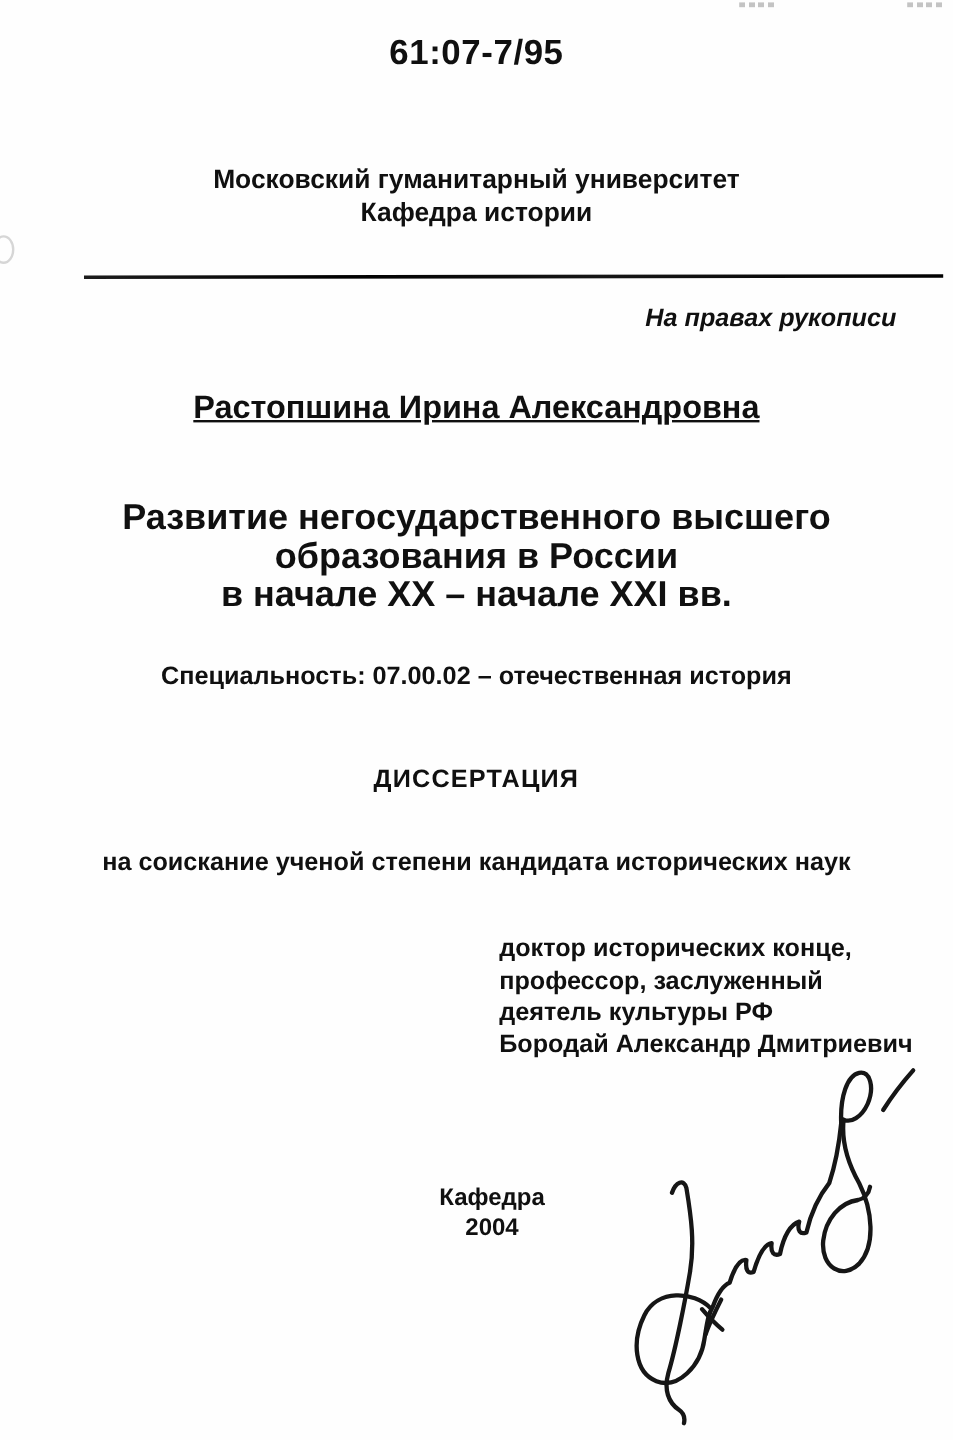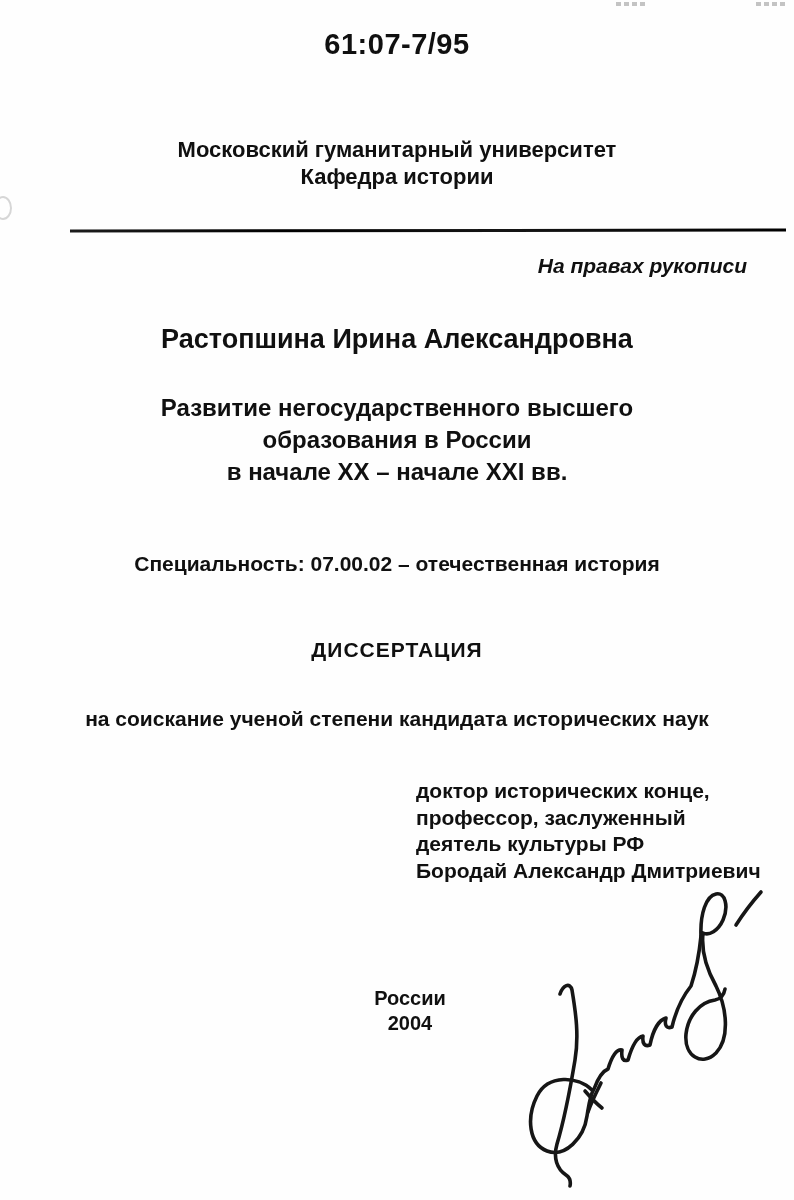--- a/index.html
+++ b/index.html
@@ -40,24 +40,25 @@
   }
   .manuscript-note {
     top: 254px;
     right: 47px;
     font-size: 21px;
     font-style: italic;
   }
   .author-name {
     top: 324px;
     font-size: 27px;
+    text-decoration: underline;
   }
   .diss-title {
-    top: 392px;
-    font-size: 24px;
+    top: 416px;
+    font-size: 30px;
     line-height: 32px;
   }
   .specialty {
     top: 552px;
     font-size: 21px;
   }
   .doc-type {
     top: 638px;
     font-size: 21px;
     letter-spacing: 1px;
@@ -139,21 +140,21 @@
   <div class="abs centered b degree-line">на соискание ученой степени кандидата исторических наук</div>
 
   <div class="abs b supervisor-block">
     <div>доктор исторических конце,</div>
     <div>профессор, заслуженный</div>
     <div>деятель культуры РФ</div>
     <div>Бородай Александр Дмитриевич</div>
   </div>
 
   <div class="abs b imprint">
-    <div>России</div>
+    <div>Кафедра</div>
     <div>2004</div>
   </div>
 
   <div class="abs signature-wrap">
     <svg width="290" height="322" viewBox="0 0 290 322" xmlns="http://www.w3.org/2000/svg" fill="none" stroke="#161616" stroke-width="3.6" stroke-linecap="round" stroke-linejoin="round">
 
       <path d="M 56 116 C 59 107, 66 104, 68 112 C 72 136, 75 158, 71 182 C 67 206, 59 246, 53 266 C 49 280, 53 291, 62 297 C 65 299, 67 303, 66 308"></path>
 
       <path d="M 88 212 C 74 198, 44 196, 33 218 C 22 240, 25 266, 43 273 C 61 280, 80 260, 83 238 C 85 226, 86 217, 90 211 C 94 200, 99 193, 104 191 C 108 178, 113 171, 118 172 C 117 180, 119 184, 124 182 C 128 168, 133 159, 139 158 C 138 166, 141 169, 146 167 C 149 152, 155 142, 162 140 C 160 148, 163 151, 168 149 C 172 132, 179 118, 187 108 C 191 96, 195 78, 197 58"></path>
 

